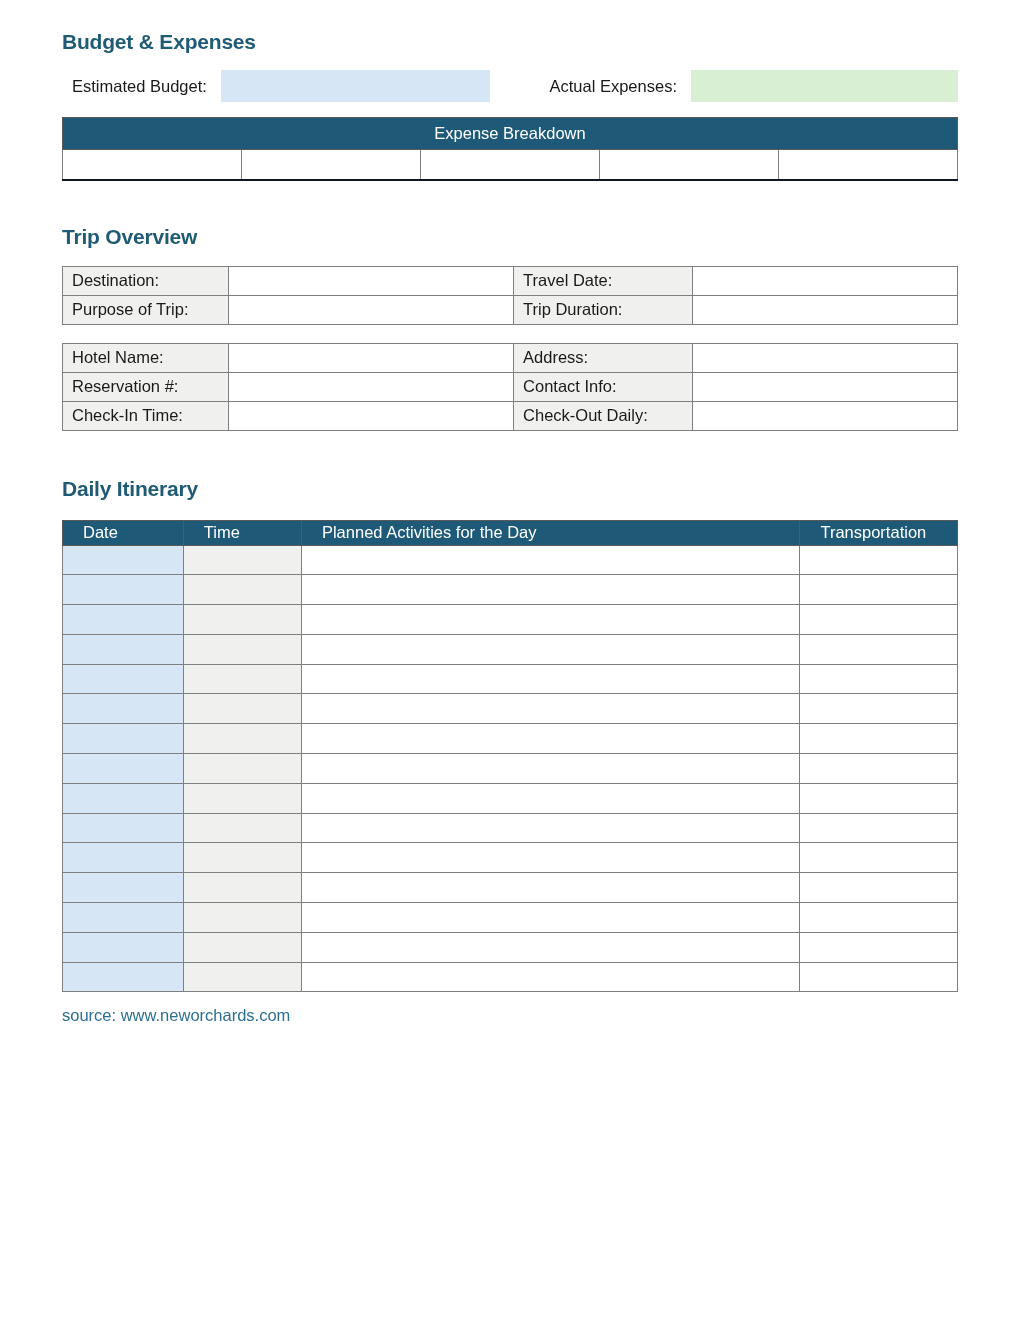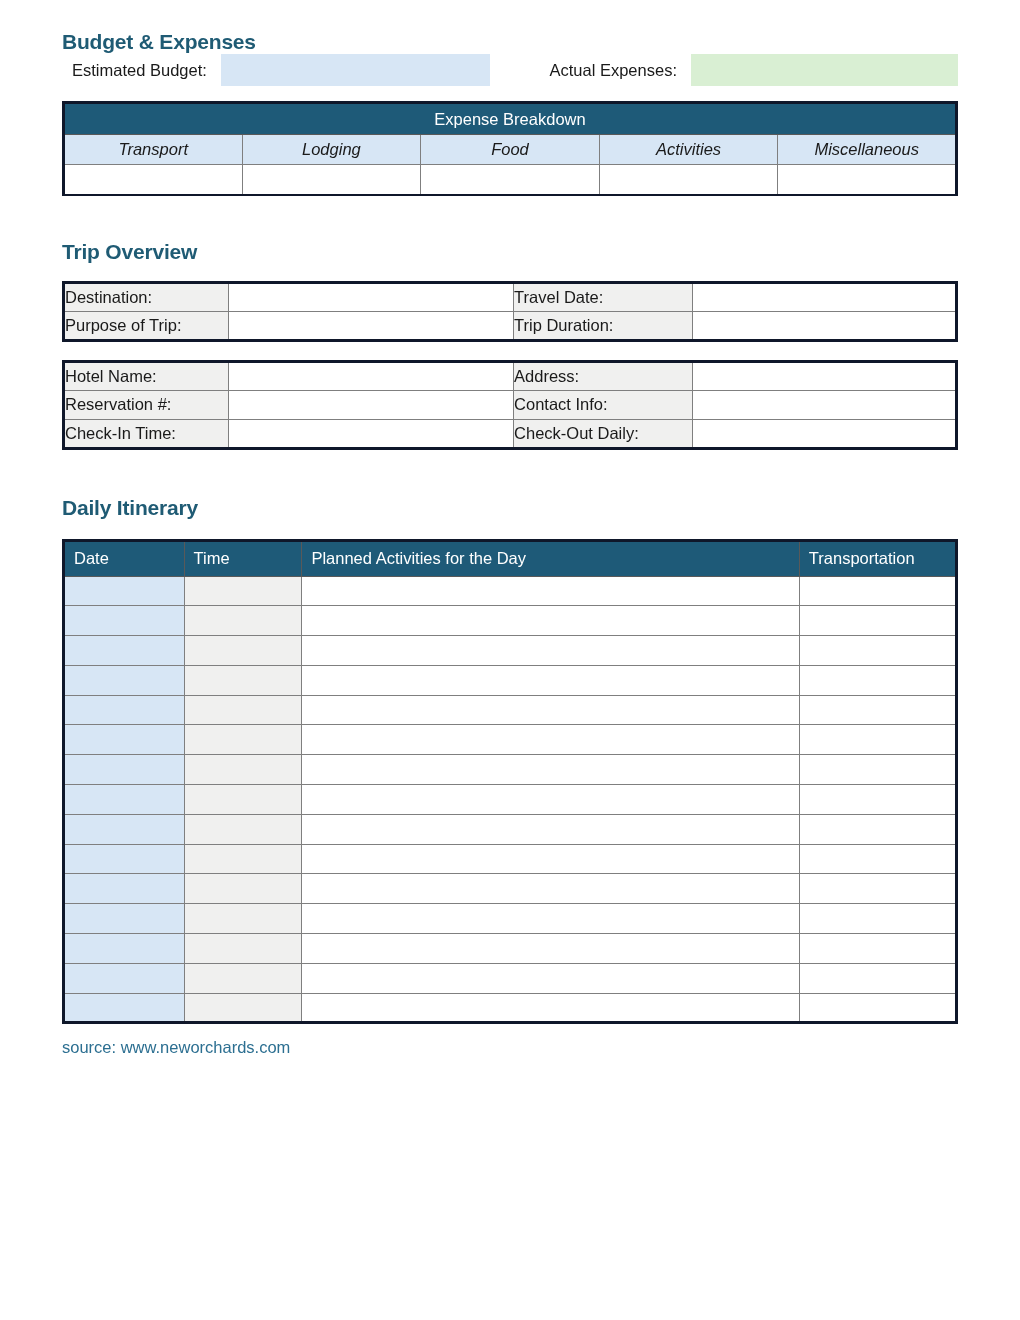--- a/index.html
+++ b/index.html
@@ -14,57 +14,57 @@
   .subtitle { font-style: italic; font-weight: 400; color: #9b9b9b; margin-left: 6px; }
 
   
   h2 { font-size: 21px; font-weight: 600; color: #1f5b74; letter-spacing: -0.2px; }
   .h-budget { margin-top: 30px; }
   .h-overview { margin-top: 44px; }
   .h-accommodation { margin-top: 45px; }
   .h-itinerary { margin-top: 46px; }
 
   
-  .budget-row { display: flex; align-items: center; height: 32px; }
+  .budget-row { margin-top: 16px; display: flex; align-items: center; height: 32px; }
   .field-label { font-size: 16.5px; color: #1a1a1a; }
   .lbl-estimated { margin-left: 10px; }
   .fill-box { height: 32px; flex: none; }
   .box-blue { width: 269px; margin-left: 14px; background: #d7e6f5; }
   .lbl-actual { margin-left: auto; }
   .box-green { width: 267px; margin-left: 14px; background: #d9efd3; }
 
   
   table { border-collapse: collapse; width: 896px; table-layout: fixed; }
   td, th { border: 1px solid #7f7f7f; font-weight: 400; }
-  table { border: 3px solid #0f172a; }
+  table { border: 1px solid #0f172a; }
 
   
   .expense-table { margin-top: 15px; }
   .teal-header { background: #1e5a78; color: #ffffff; height: 32px; font-size: 16.5px;
                  text-align: center; border-color: #595959; }
   .expense-table .col-headers th { background: #d7e6f5; font-style: italic; font-size: 16.5px;
                  height: 30px; text-align: center; color: #1a1a1a; }
   .expense-table tbody td { height: 30px; background: #ffffff; }
   .expense-table { border-bottom-width: 2px; }
 
   
   .info-table td { height: 29px; font-size: 16.5px; }
-  .info-table .lbl { background: #f0f0ef; padding-left: 0; }
+  .info-table .lbl { background: #f0f0ef; padding-left: 9px; }
   .info-table .val { background: #ffffff; }
   .info-table .c1 { width: 18.5%; }
   .info-table .c2 { width: 31.9%; }
   .info-table .c3 { width: 20.0%; }
   .info-table .c4 { width: 29.6%; }
   .overview-table { margin-top: 17px; }
   .accommodation-table { margin-top: 18px; }
 
   
   .itinerary-table { margin-top: 19px; }
   .itinerary-table thead th { background: #1e5a78; color: #ffffff; font-size: 16.5px;
-                 height: 36px; text-align: left; padding-left: 9px; border-color: #595959; margin-left: 43px; }
+                 height: 25px; text-align: left; padding-left: 20px; border-color: #595959; margin-left: 43px; }
   .itinerary-table td { height: 29.8px; }
   .itinerary-table .col-date { width: 13.5%; background: #d7e6f5; }
   .itinerary-table .col-time { width: 13.2%; background: #f0f0ef; }
   .itinerary-table .col-activities { width: 55.7%; background: #ffffff; }
   .itinerary-table .col-transport { width: 17.6%; background: #ffffff; }
 
   
   .source { margin-top: 14px; margin-left: 0; font-size: 16.5px; color: #2c6f91; }
 </style>
 </head>
@@ -81,27 +81,20 @@
       <div class="fill-box box-blue"></div>
       <span class="field-label lbl-actual">Actual Expenses:</span>
       <div class="fill-box box-green"></div>
     </div>
 
     <table class="expense-table">
       <thead>
         <tr>
           <th colspan="5" class="teal-header">Expense Breakdown</th>
         </tr>
-        <tr class="col-headers">
-          <th>Transport</th>
-          <th>Lodging</th>
-          <th>Food</th>
-          <th>Activities</th>
-          <th>Miscellaneous</th>
-        </tr>
       </thead>
       <tbody>
         <tr>
           <td></td>
           <td></td>
           <td></td>
           <td></td>
           <td></td>
         </tr>
       </tbody>

